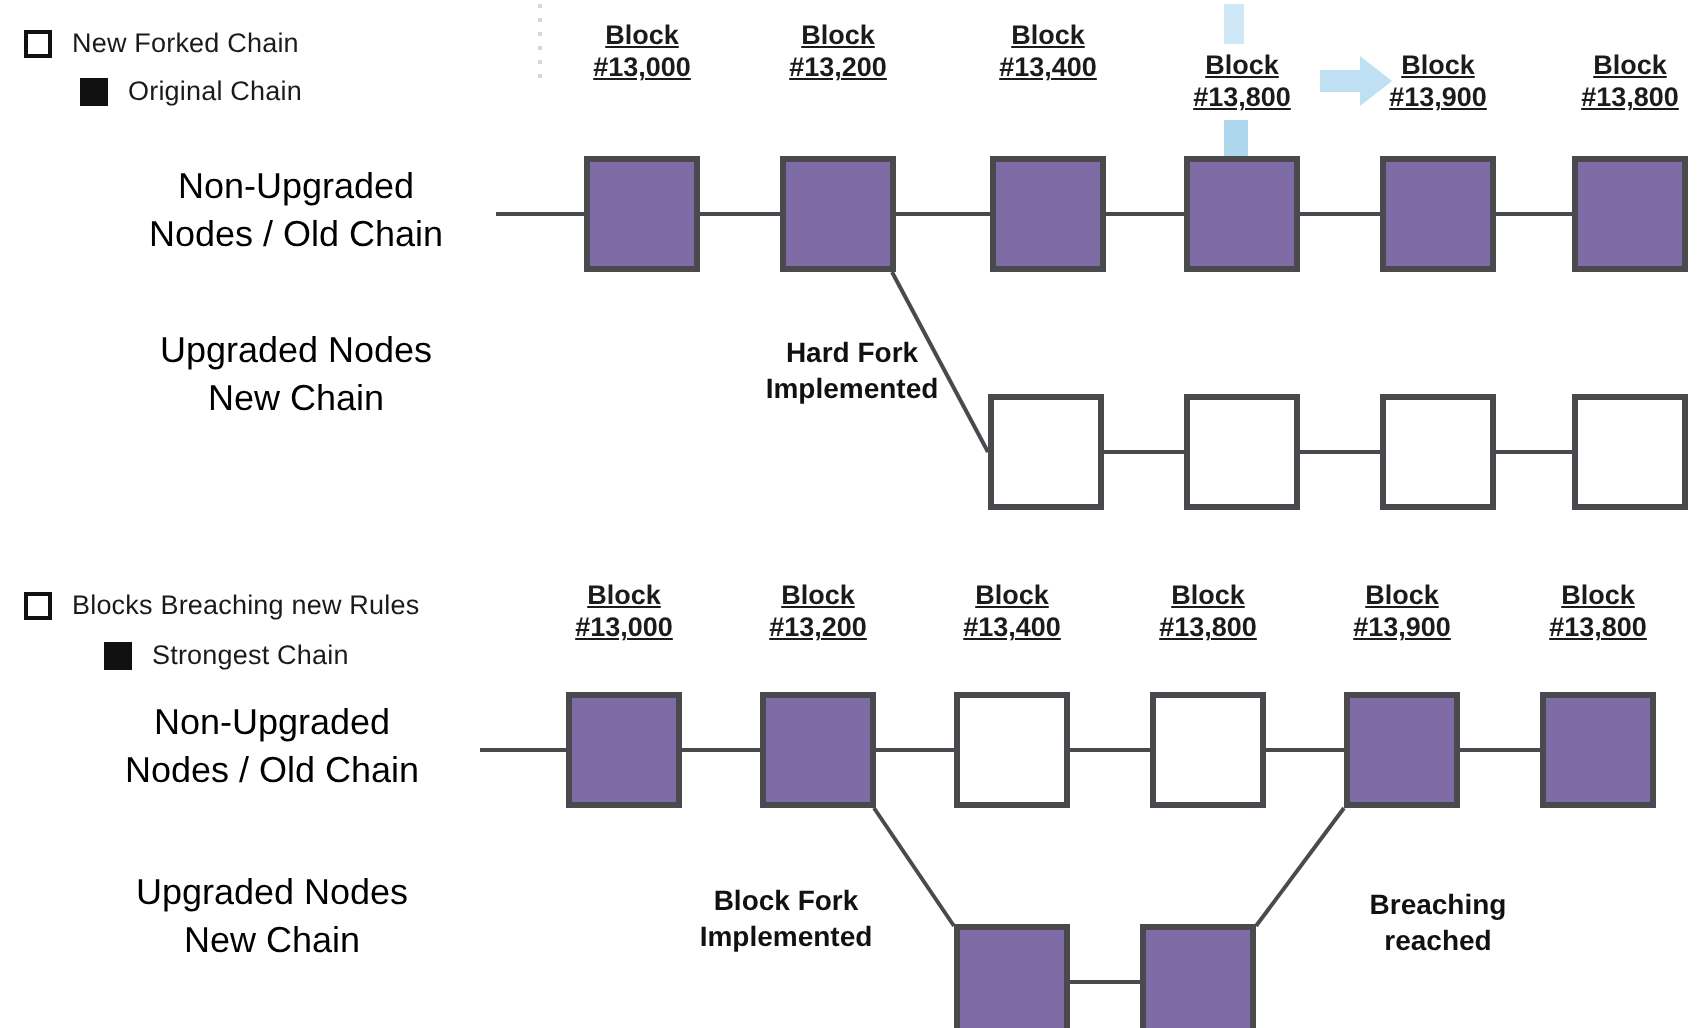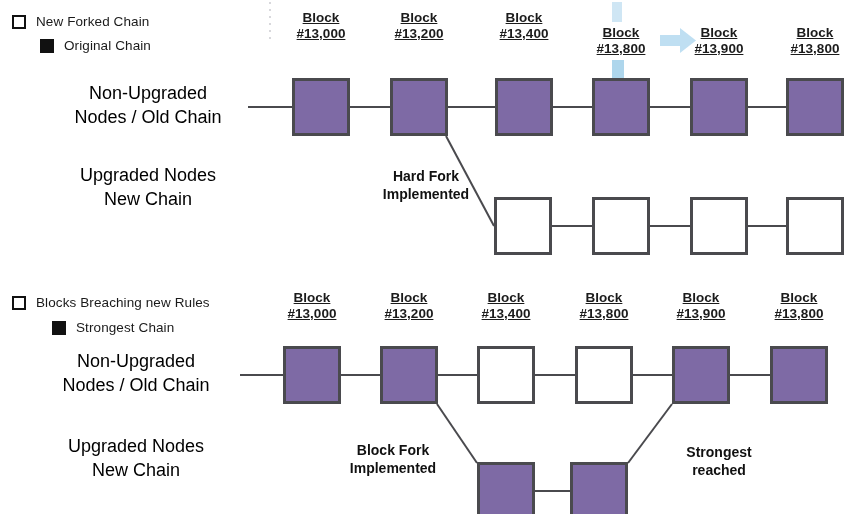--- a/index.html
+++ b/index.html
@@ -171,16 +171,16 @@
   <div class="blk white" style="left:477px;top:346px;"></div>
   <div class="blk white" style="left:575px;top:346px;"></div>
   <div class="blk purple" style="left:672px;top:346px;"></div>
   <div class="blk purple" style="left:770px;top:346px;"></div>
 
   <div class="blk purple" style="left:477px;top:462px;"></div>
   <div class="blk purple" style="left:570px;top:462px;"></div>
 
   <div class="annot" style="left:322px;top:441px;width:142px;">Block Fork
 Implemented</div>
-  <div class="annot" style="left:648px;top:443px;width:142px;">Strongest
+  <div class="annot" style="left:648px;top:443px;width:142px;">Breaching
 reached</div>
 
 </div>
 
 </body></html>

